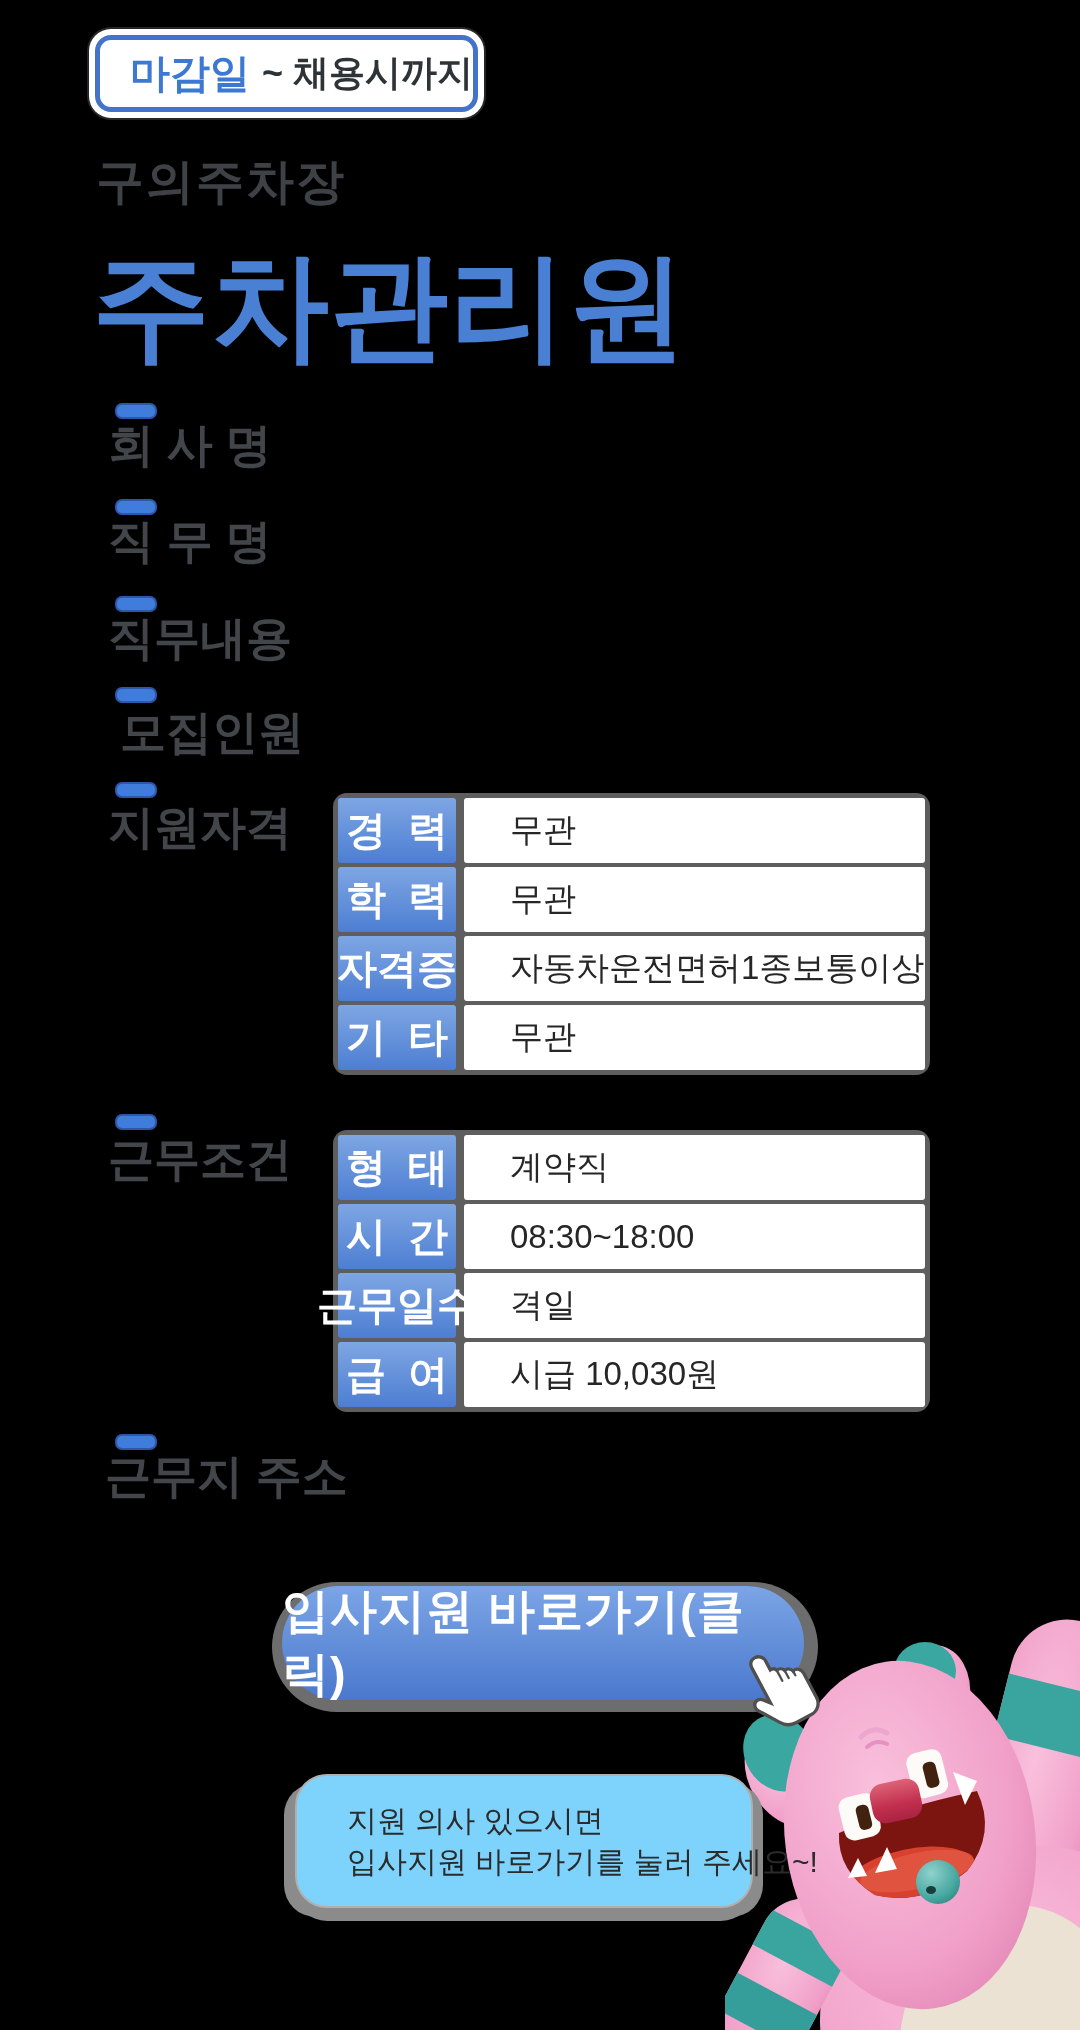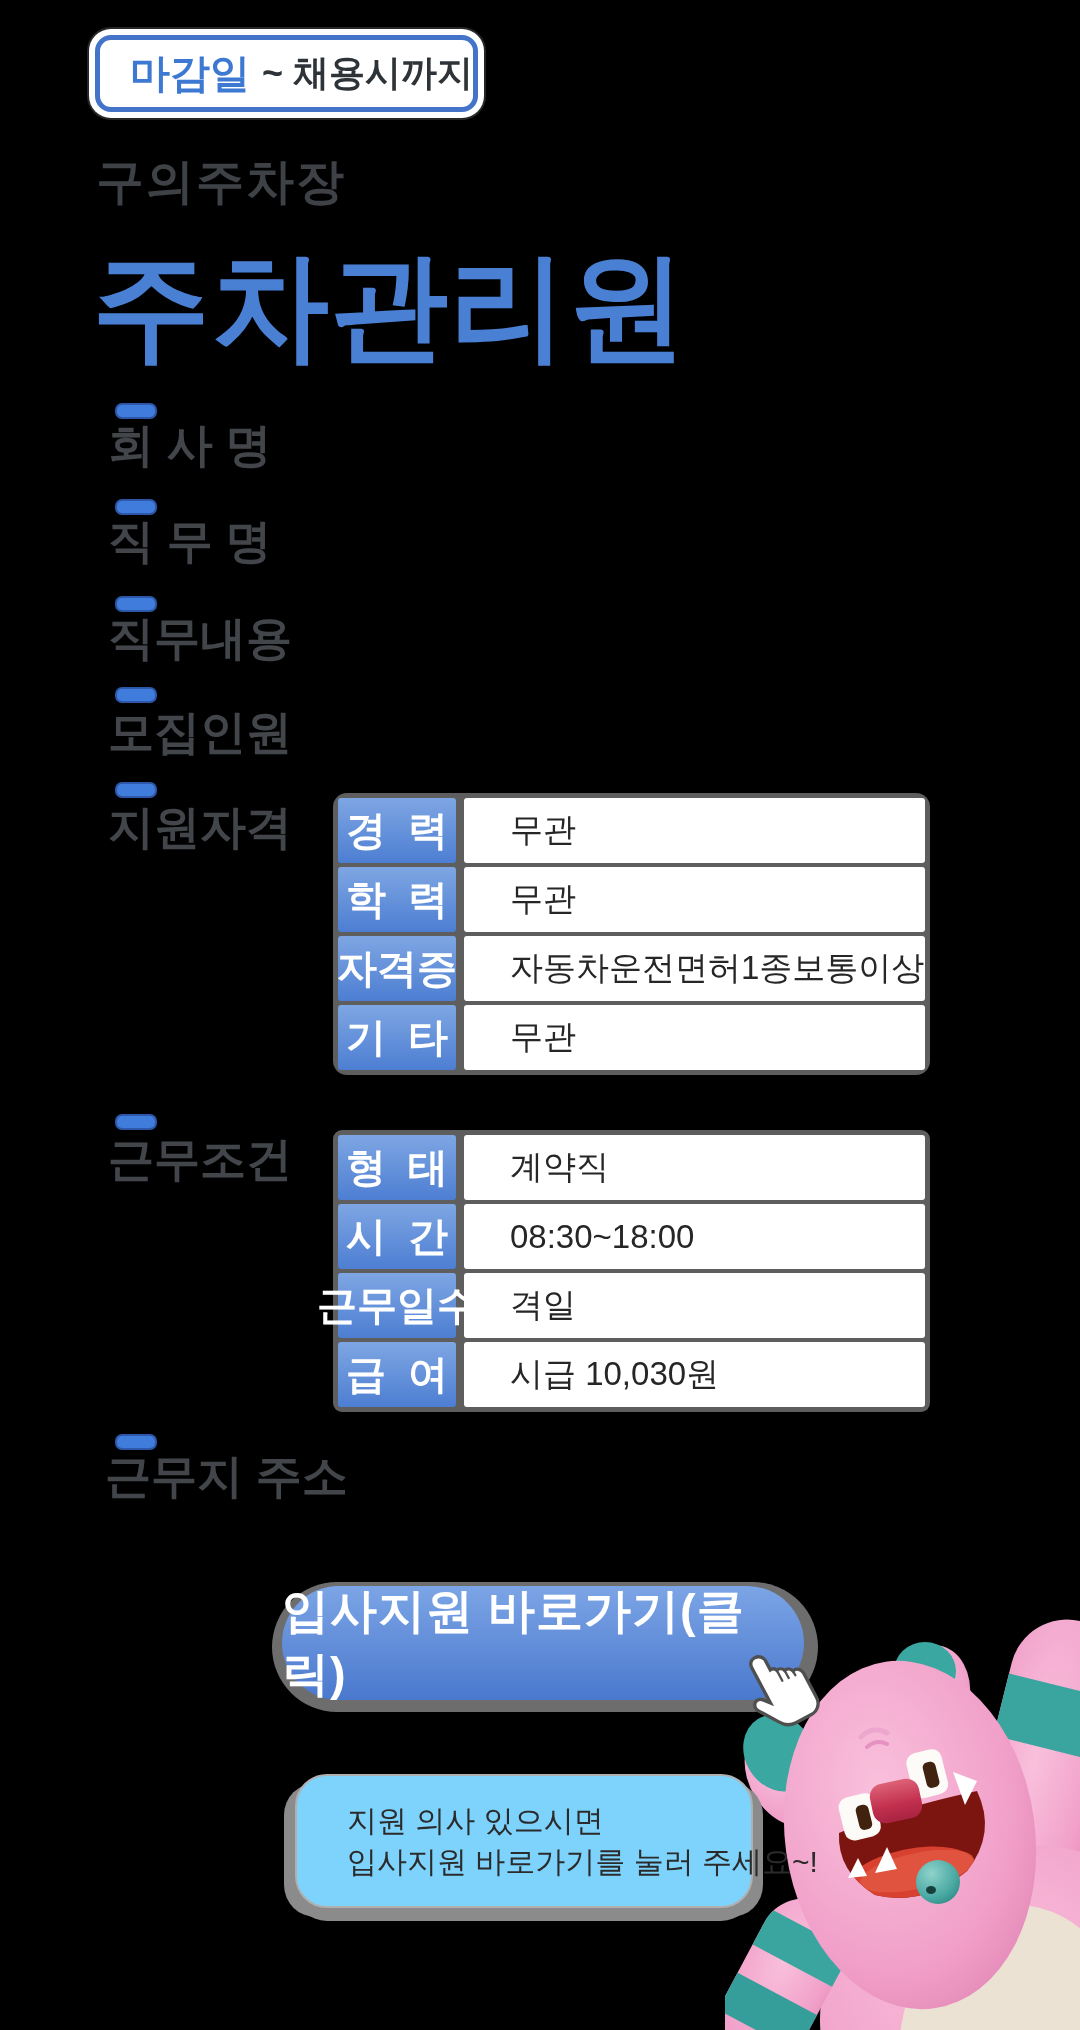--- a/index.html
+++ b/index.html
@@ -67,21 +67,21 @@
   <div class="abs dash" style="left:115px;top:403px;"></div>
   <div class="abs sec-label" style="left:108px;top:415px;">회 사 명</div>
 
   <div class="abs dash" style="left:115px;top:499px;"></div>
   <div class="abs sec-label" style="left:108px;top:511px;">직 무 명</div>
 
   <div class="abs dash" style="left:115px;top:596px;"></div>
   <div class="abs sec-label" style="left:108px;top:608px;">직무내용</div>
 
   <div class="abs dash" style="left:115px;top:687px;"></div>
-  <div class="abs sec-label" style="left:108px;top:702px;">모집인원</div>
+  <div class="abs sec-label" style="left:120px;top:702px;">모집인원</div>
 
   <div class="abs dash" style="left:115px;top:782px;"></div>
   <div class="abs sec-label" style="left:108px;top:797px;">지원자격</div>
 
   <div class="abs dash" style="left:115px;top:1114px;"></div>
   <div class="abs sec-label" style="left:108px;top:1129px;">근무조건</div>
 
   <div class="abs dash" style="left:115px;top:1434px;"></div>
   <div class="abs sec-label" style="left:105px;top:1446px;">근무지 주소</div>
 
@@ -97,21 +97,21 @@
     <div class="jrow">
       <div class="jlabel">자격증</div>
       <div class="jvalue">자동차운전면허1종보통이상</div>
     </div>
     <div class="jrow">
       <div class="jlabel">기  타</div>
       <div class="jvalue">무관</div>
     </div>
   </div>
 
-  <div class="abs jtable" style="left:333px;top:1130px;border-radius:9px;">
+  <div class="abs jtable" style="left:333px;top:1130px;">
     <div class="jrow">
       <div class="jlabel">형  태</div>
       <div class="jvalue">계약직</div>
     </div>
     <div class="jrow">
       <div class="jlabel">시  간</div>
       <div class="jvalue">08:30~18:00</div>
     </div>
     <div class="jrow">
       <div class="jlabel">근무일수</div>

